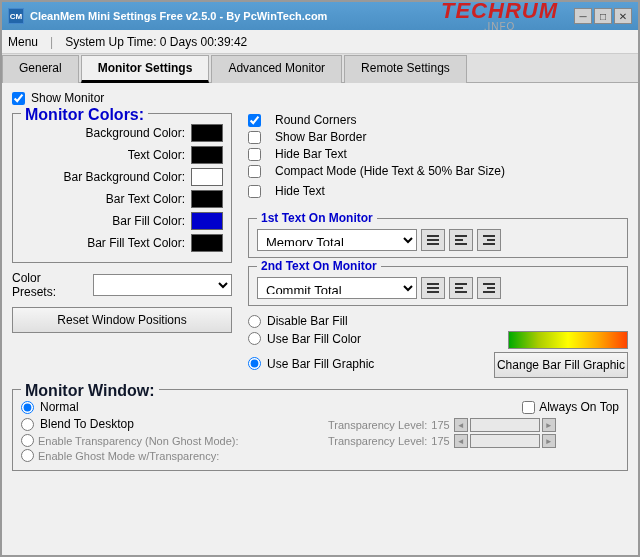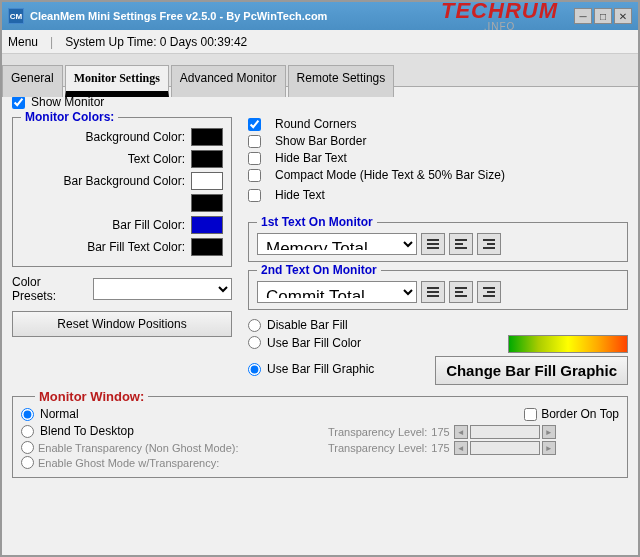--- a/index.html
+++ b/index.html
@@ -75,36 +75,35 @@
     }
     .menu-bar span { cursor: pointer; }
     .separator { color: #999; }
     .tabs-bar {
       display: flex;
       background: #e0e0e0;
       border-bottom: 1px solid #aaa;
       flex-shrink: 0;
     }
     .tab {
-      padding: 5px 8px;
+      padding: 5px 16px;
       cursor: pointer;
       border: 1px solid #aaa;
       border-bottom: none;
       background: #d4d4d4;
       font-size: 12px;
       margin-right: 2px;
       position: relative;
-      top: 11px;
+      top: 1px;
     }
     .tab.active {
       background: #f0f0f0;
-      border-bottom: 6px solid #000000;
+      border-bottom: 3px solid #000000;
       font-weight: bold;
       z-index: 1;
-      font-family: Liberation Serif, serif;
     }
     .content-area {
       flex: 1;
       padding: 8px 10px;
       background: #f0f0f0;
       overflow: hidden;
     }
     .show-monitor-row {
       display: flex;
       align-items: center;
@@ -130,21 +129,21 @@
       margin-bottom: 8px;
     }
     .group-box-title {
       position: absolute;
       top: -8px;
       left: 8px;
       background: #f0f0f0;
       padding: 0 4px;
       font-weight: bold;
       color: #0000cc;
-      font-size: 12px;
+      font-size: 16px;
     }
     .color-row {
       display: flex;
       align-items: center;
       justify-content: flex-end;
       gap: 6px;
       margin-bottom: 4px;
     }
     .color-label {
       text-align: right;
@@ -162,21 +161,21 @@
     .color-presets-row {
       display: flex;
       align-items: center;
       gap: 6px;
       margin-top: 6px;
     }
     .select-dropdown {
       border: 1px solid #888;
       background: white;
       padding: 4px 4px;
-      font-size: 17px;
+      font-size: 13px;
       cursor: pointer;
     }
     .presets-select {
       width: 140px;
       height: 22px;
     }
     .checkbox-row {
       display: flex;
       align-items: center;
       gap: 14px;
@@ -241,24 +240,24 @@
       align-items: center;
       justify-content: center;
       font-size: 9px;
     }
     .bar-fill-section {
       margin-top: 6px;
     }
     .change-fill-btn {
       background: linear-gradient(to bottom, #f5f5f5, #e0e0e0);
       border: 1px solid #888;
-      padding: 5px 10px;
-      cursor: pointer;
-      font-size: 15px;
-      font-weight: bold;
+      padding: 5px 2px;
+      cursor: pointer;
+      font-size: 12px;
+      font-weight: normal;
     }
     .gradient-bar {
       width: 120px;
       height: 18px;
       background: linear-gradient(to right, #00aa00, #aacc00, #ffff00, #ffaa00, #ff4400);
       border: 1px solid #888;
     }
     .bar-fill-row {
       display: flex;
       align-items: center;
@@ -269,26 +268,26 @@
     .monitor-window-group {
       border: 1px solid #888;
       padding: 6px 8px;
       padding-top: 10px;
       position: relative;
       margin-top: 8px;
     }
     .monitor-window-title {
       position: absolute;
       top: -8px;
-      left: 22px;
+      left: 8px;
       background: #f0f0f0;
       padding: 0 4px;
       font-weight: bold;
-      color: #b91c1c;
-      font-size: 13px;
+      color: #0f172a;
+      font-size: 16px;
     }
     .monitor-window-content {
       display: flex;
       gap: 16px;
     }
     .monitor-window-left {
       flex: 1;
     }
     .monitor-window-right {
       flex: 1;
@@ -418,20 +417,21 @@
           </div>
           <div class="color-row">
             <span class="color-label">Text Color:</span>
             <div class="color-swatch black"></div>
           </div>
           <div class="color-row">
             <span class="color-label">Bar Background Color:</span>
             <div class="color-swatch white"></div>
           </div>
           <div class="color-row">
+            <span class="color-label">Bar Text Color:</span>
             <div class="color-swatch black"></div>
           </div>
           <div class="color-row">
             <span class="color-label">Bar Fill Color:</span>
             <div class="color-swatch blue"></div>
           </div>
           <div class="color-row">
             <span class="color-label">Bar Fill Text Color:</span>
             <div class="color-swatch black"></div>
           </div>
@@ -583,21 +583,21 @@
             <label for="enable-transparency">Enable Transparency (Non Ghost Mode):</label>
           </div>
           <div class="transparency-row">
             <input type="radio" name="mw-mode" id="ghost-mode" style="">
             <label for="ghost-mode">Enable Ghost Mode w/Transparency:</label>
           </div>
         </div>
         <div class="monitor-window-right">
           <div class="always-top-row">
             <input type="checkbox" id="always-on-top" style="">
-            <label for="always-on-top">Border On Top</label>
+            <label for="always-on-top">Always On Top</label>
           </div>
           <div class="transparency-row" style="color:#888;font-size:11px;">
             <span>Transparency Level:</span>
             <span>175</span>
             <div class="slider-container">
               <div class="slider-arrow">◄</div>
               <div class="slider-track"></div>
               <div class="slider-arrow">►</div>
             </div>
           </div>

